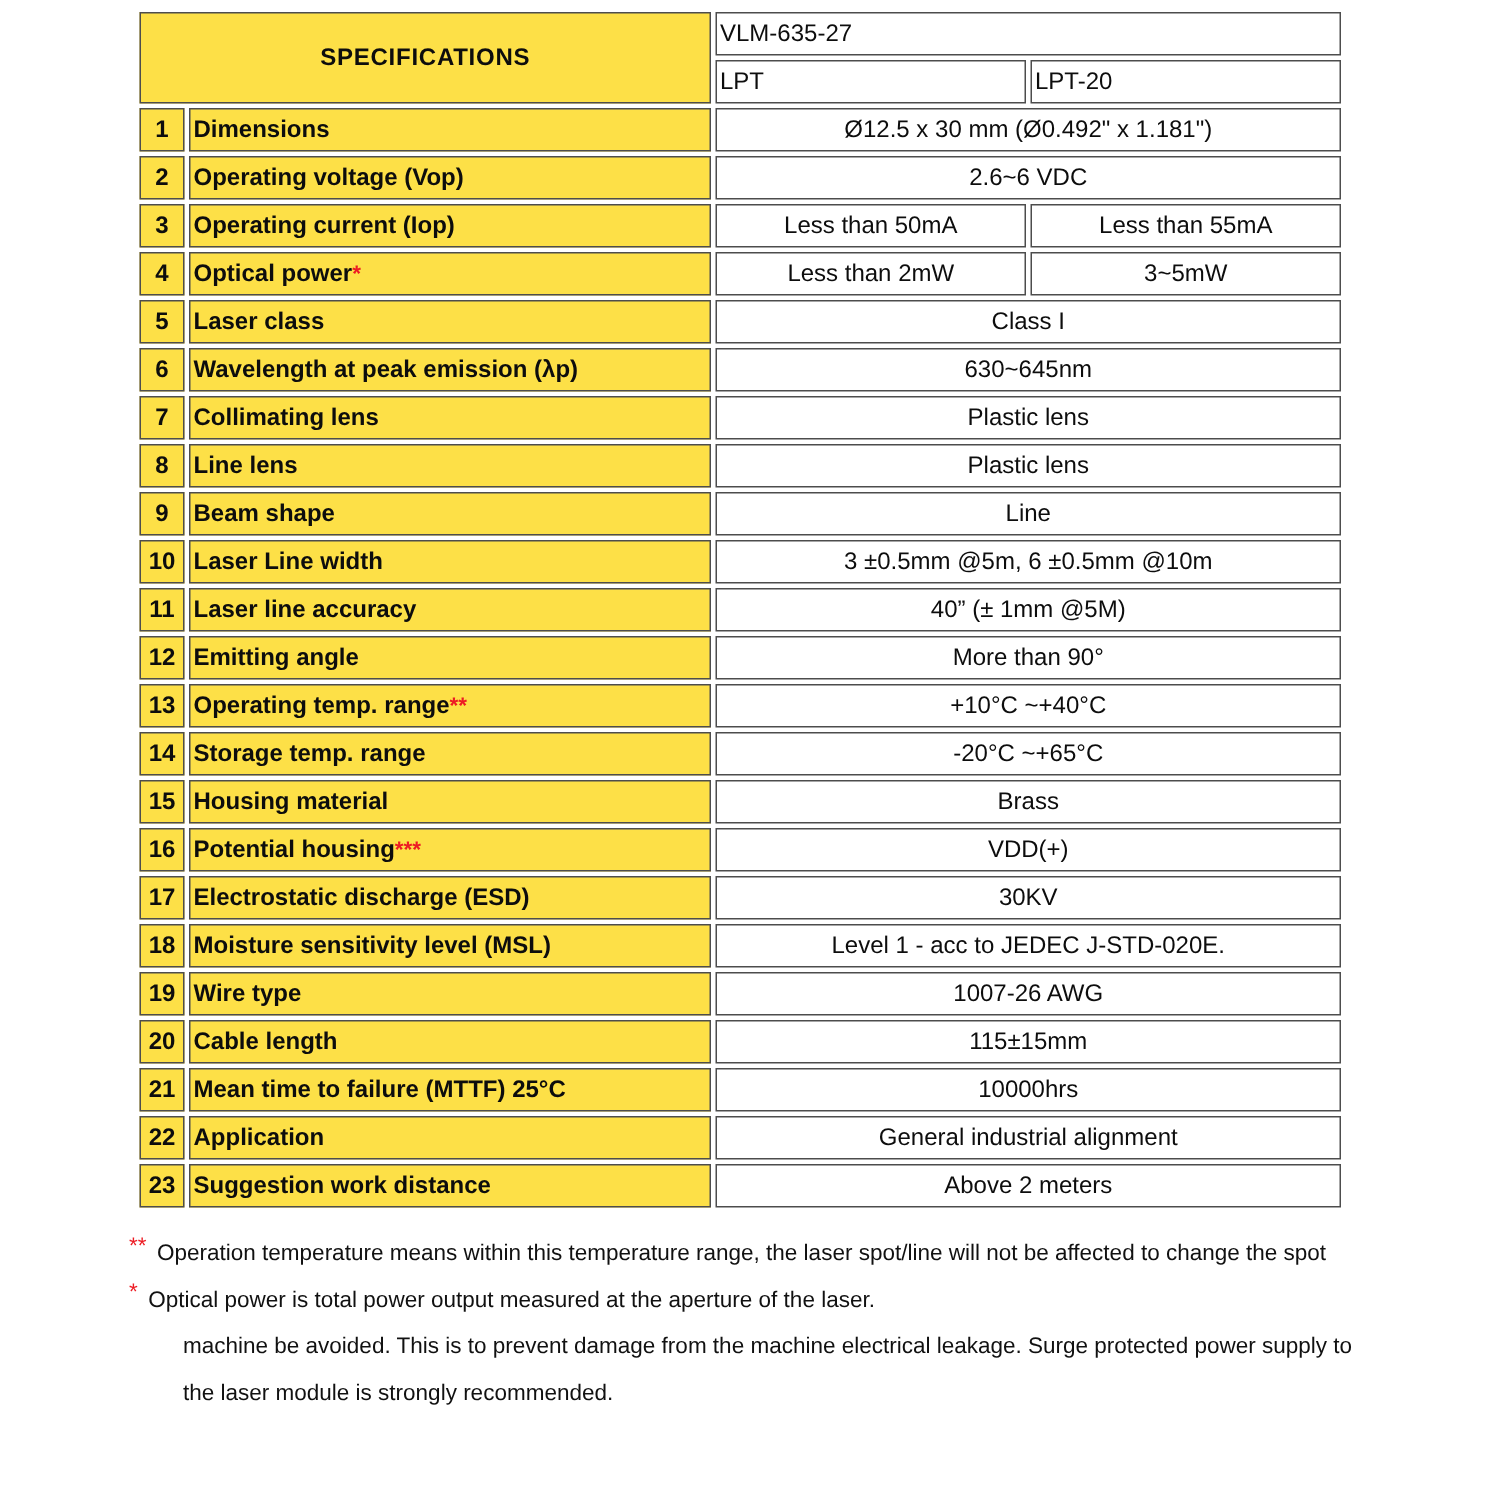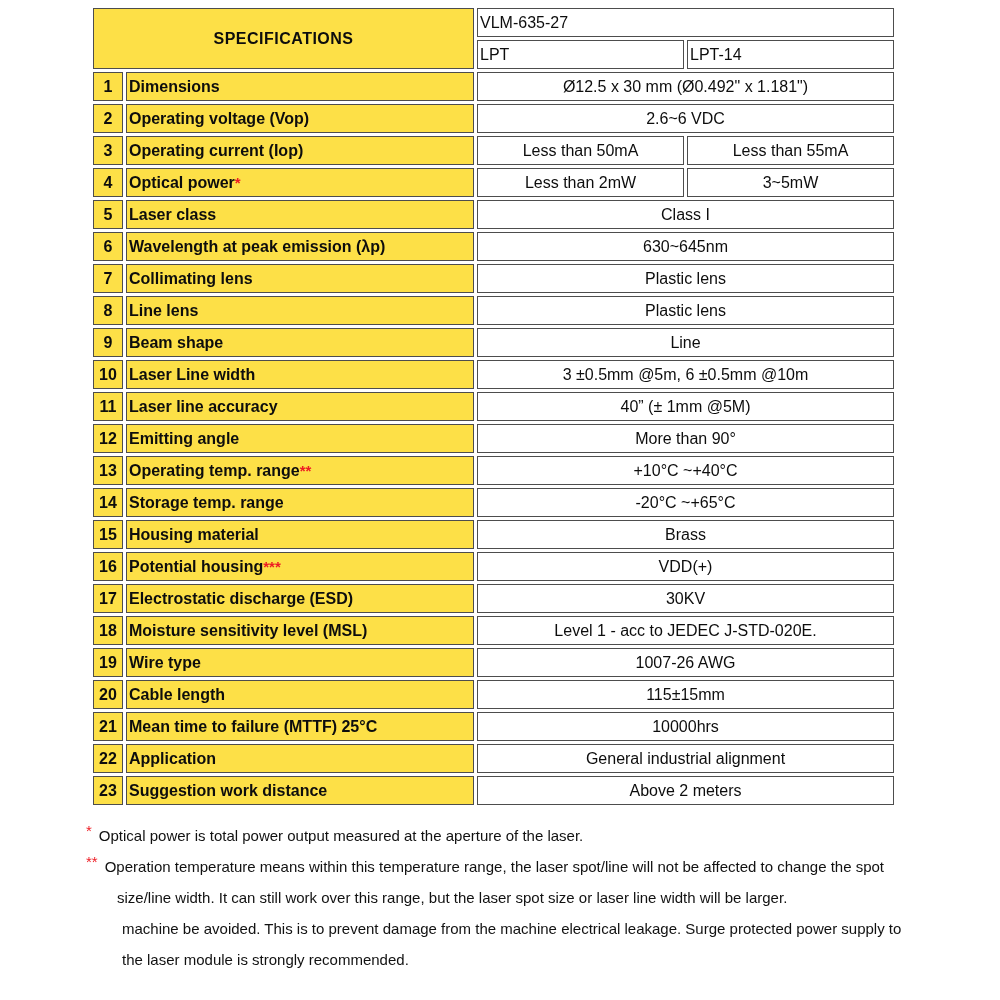--- a/index.html
+++ b/index.html
@@ -40,21 +40,21 @@
     <col style="width:207px">
     <col style="width:207px">
   </colgroup>
   <tbody>
     <tr>
       <td class="gray spec-title" colspan="2" rowspan="2">SPECIFICATIONS</td>
       <td class="white model" colspan="2">VLM-635-27</td>
     </tr>
     <tr>
       <td class="white colhead">LPT</td>
-      <td class="white colhead">LPT-14</td>
+      <td class="white colhead">LPT-20</td>
     </tr>
   </tbody>
   <tbody id="spec-body">
       <tr>
         <td class="gray num">1</td>
         <td class="gray label">Dimensions</td>
         <td class="white val" colspan="2">Ø12.5 x 30 mm (Ø0.492" x 1.181")</td>
       </tr>
       <tr>
         <td class="gray num">2</td>
@@ -165,18 +165,17 @@
       </tr>
       <tr>
         <td class="gray num">23</td>
         <td class="gray label">Suggestion work distance</td>
         <td class="white val" colspan="2">Above 2 meters</td>
       </tr>
     </tbody>
 </table>
 
 <div class="footnotes" id="footnotes">
+    <div class="fn-line"><span class="fn-marker">**</span>Operation temperature means within this temperature range, the laser spot/line will not be affected  to change the spot</div>
     <div class="fn-line"><span class="fn-marker">*</span>Optical power is total power output measured at the aperture of the laser.</div>
-    <div class="fn-line"><span class="fn-marker">**</span>Operation temperature means within this temperature range, the laser spot/line will not be affected  to change the spot</div>
-    <div class="fn-line fn-cont" style="margin-left: 31px;">size/line width. It can still work over this range, but the laser spot size or laser  line width will be larger.</div>
     <div class="fn-line fn-cont" style="margin-left: 36px;">machine be avoided. This is to prevent damage from the machine electrical leakage. Surge protected power supply to</div>
     <div class="fn-line fn-cont" style="margin-left: 36px;">the laser module is strongly recommended.</div>
   </div>
 
 </body></html>

